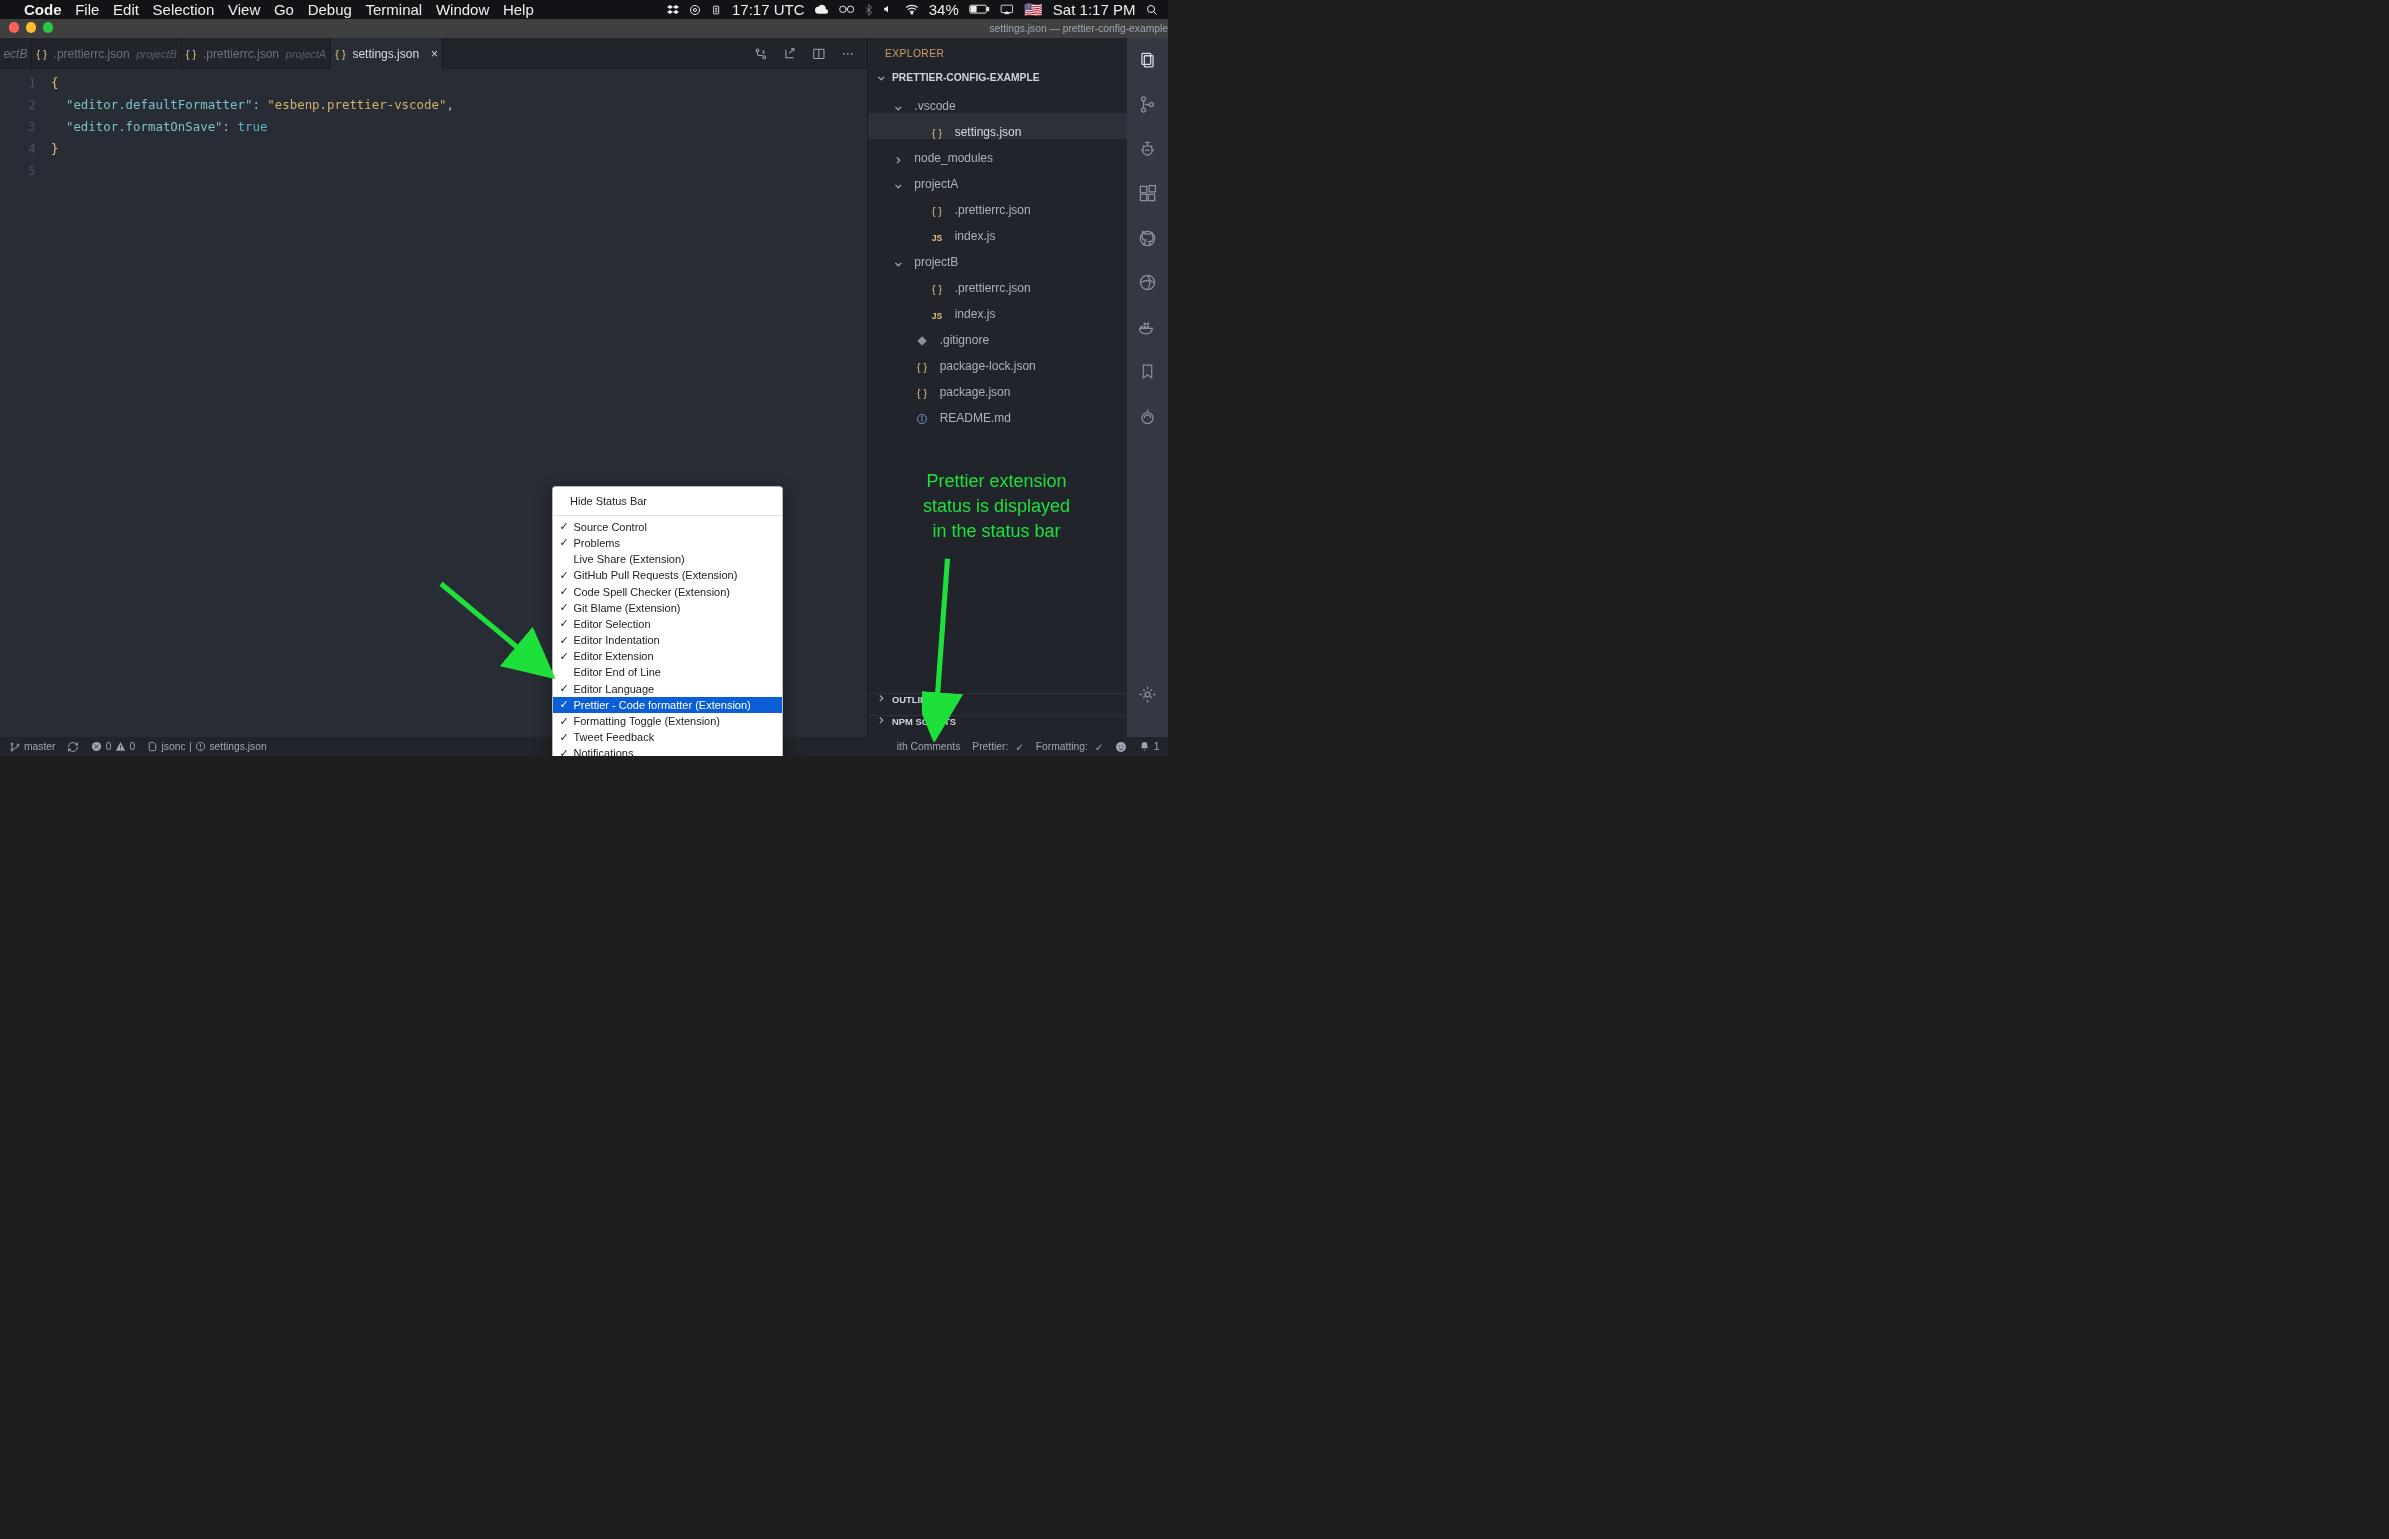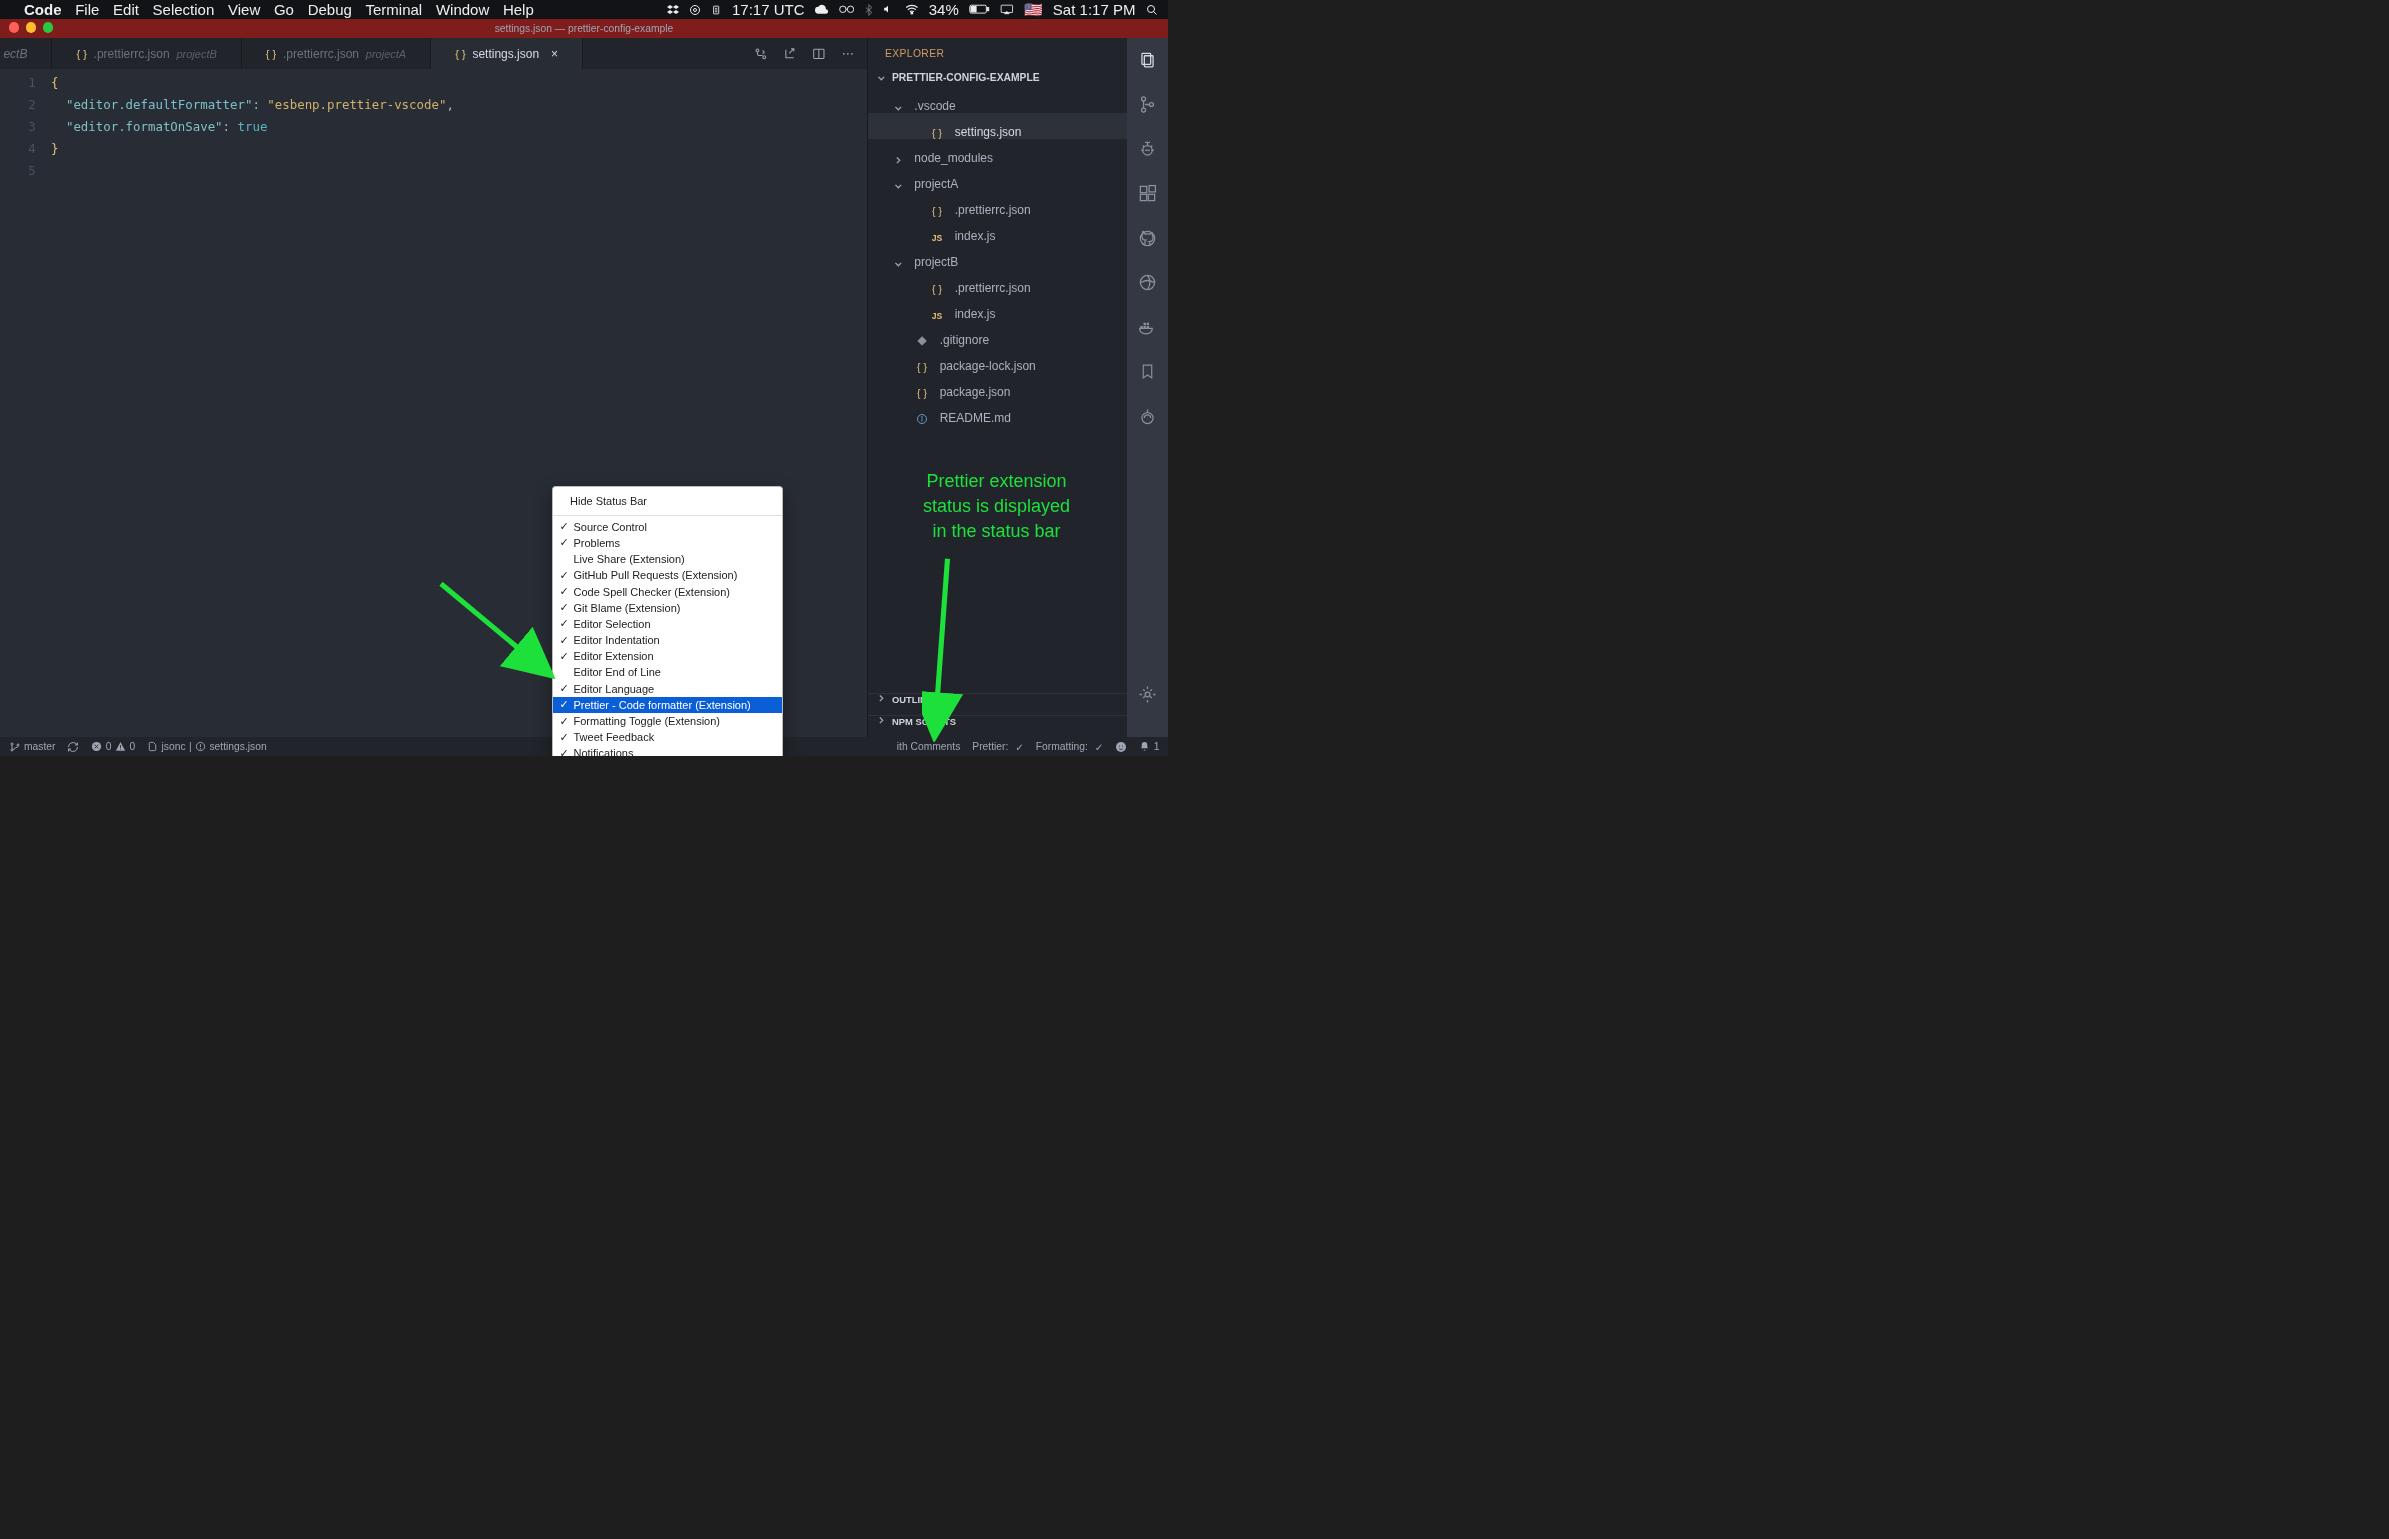--- a/index.html
+++ b/index.html
@@ -31,24 +31,24 @@
     gap: 13.7px;
   }
   .mac-menubar .left span:first-child { font-size: 12px; }
   .mac-menubar .right { gap: 10.3px; }
   .mac-menubar .right .icn { display:inline-flex; align-items:center; }
   .mac-menubar .bold { font-weight: 600; }
 
   
   .titlebar {
     height: 19px;
-    background: #7f1d1d;
-    display: flex;
-    align-items: center;
-    justify-content: center;
+    background: #404040;
+    display: flex;
+    align-items: center;
+    justify-content: flex-end;
     color: #9da5b4;
     font-size: 10.3px;
     position: relative;
   }
   .traffic {
     position: absolute;
     left: 8.6px;
     top: 3.4px;
     display: flex;
     gap: 6.8px;
@@ -76,21 +76,21 @@
 
   .tabs {
     height: 31px;
     background: #21252b;
     display: flex;
     align-items: stretch;
   }
   .tab {
     display: flex;
     align-items: center;
-    padding: 0 24px;
+    padding: 0 4px;
     gap: 6.8px;
     color: #6b717d;
     font-size: 12px;
     border-right: 0.9px solid #181a1f;
     cursor: pointer;
   }
   .tab.overflow { padding-left: 3.4px; font-style: italic;}
   .tab .tab-icon { color: #e5c07b; font-weight: 500; font-size: 11px;}
   .tab.active {
     background: #282c34;

